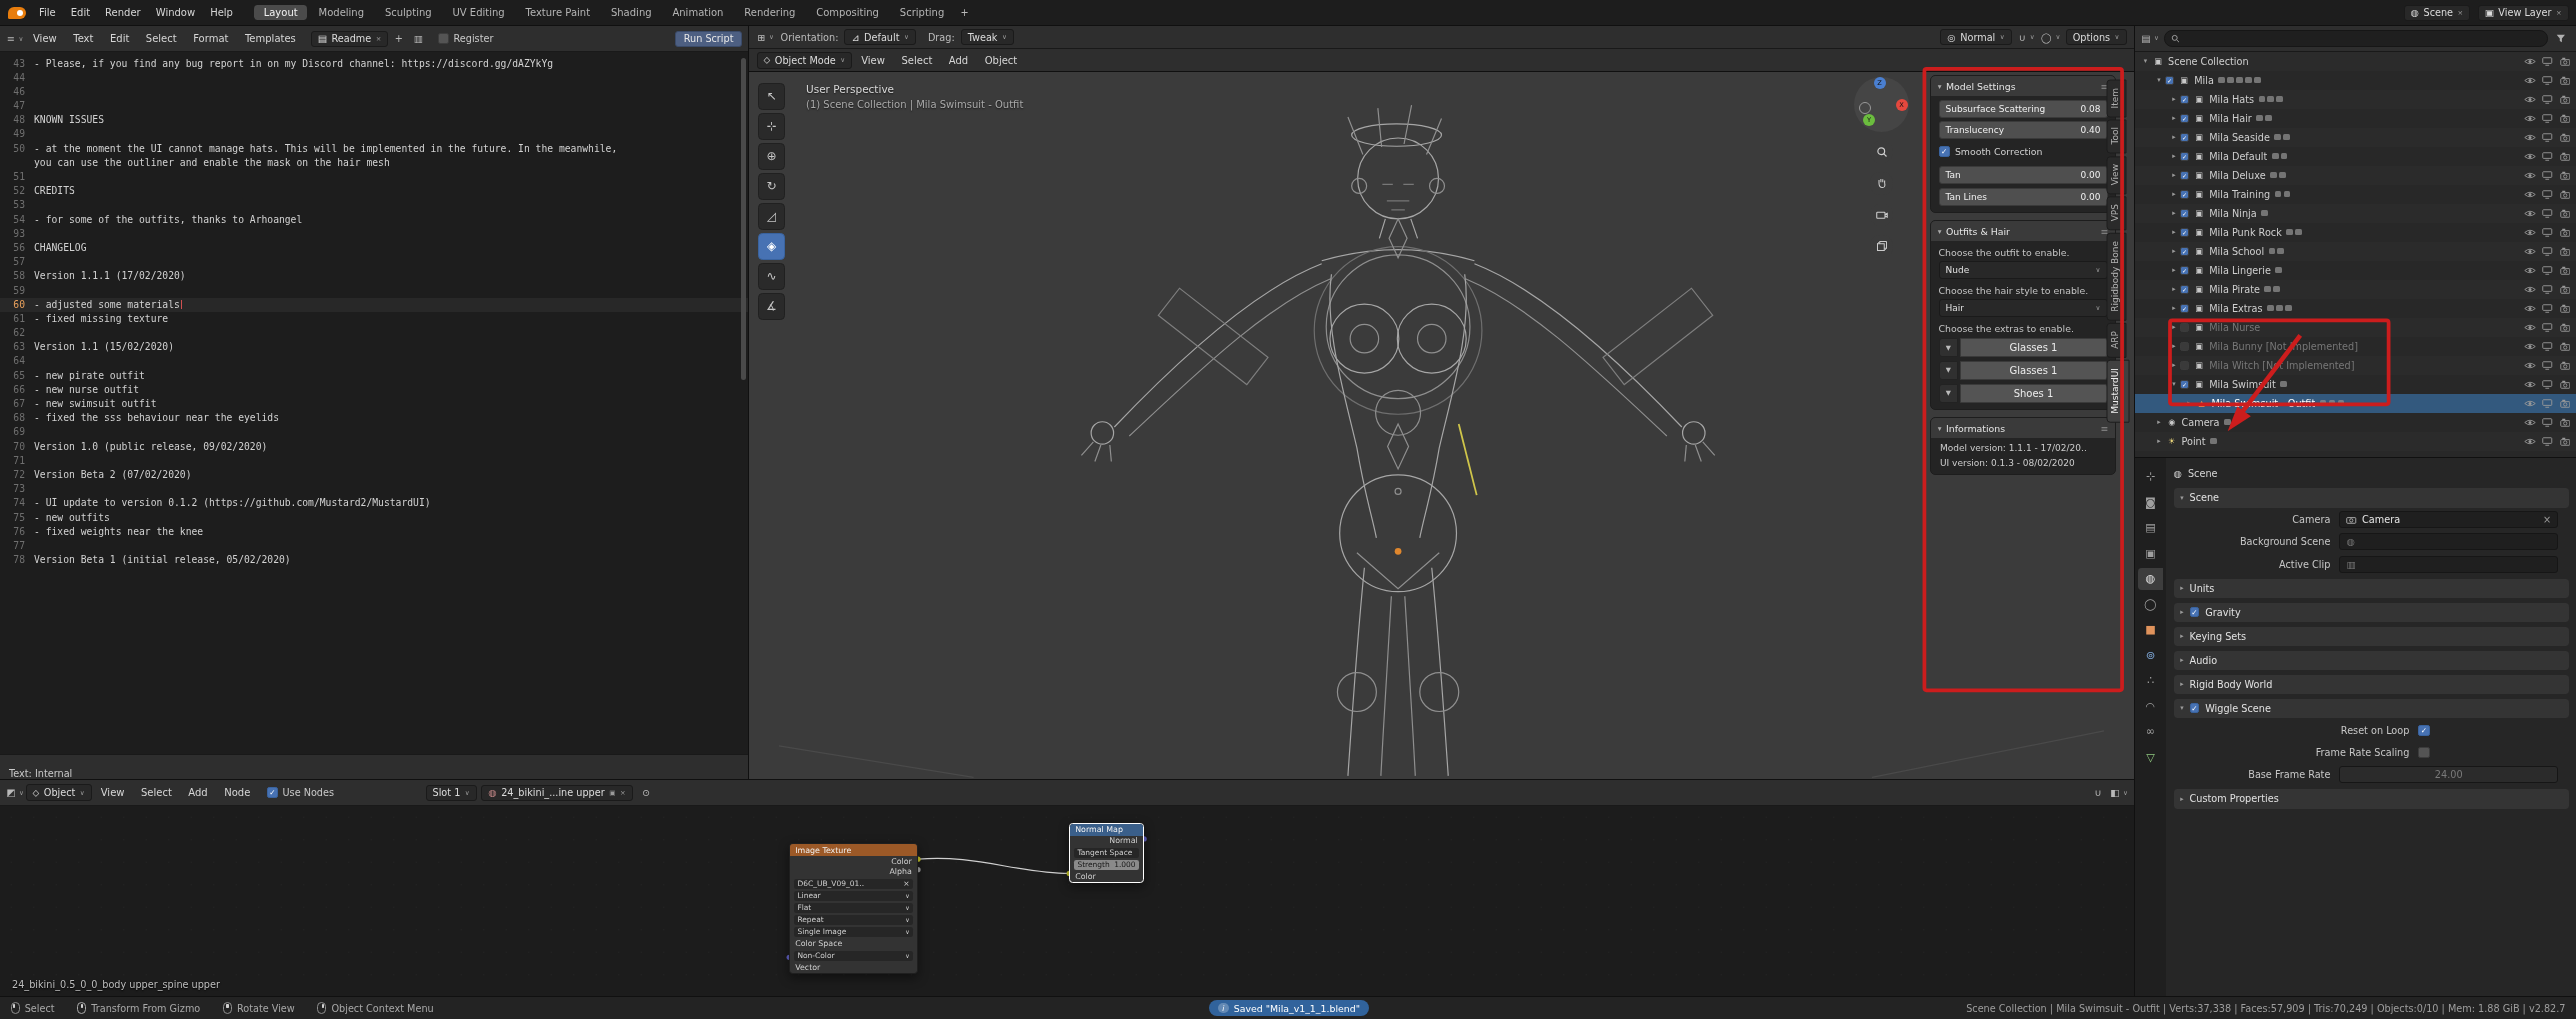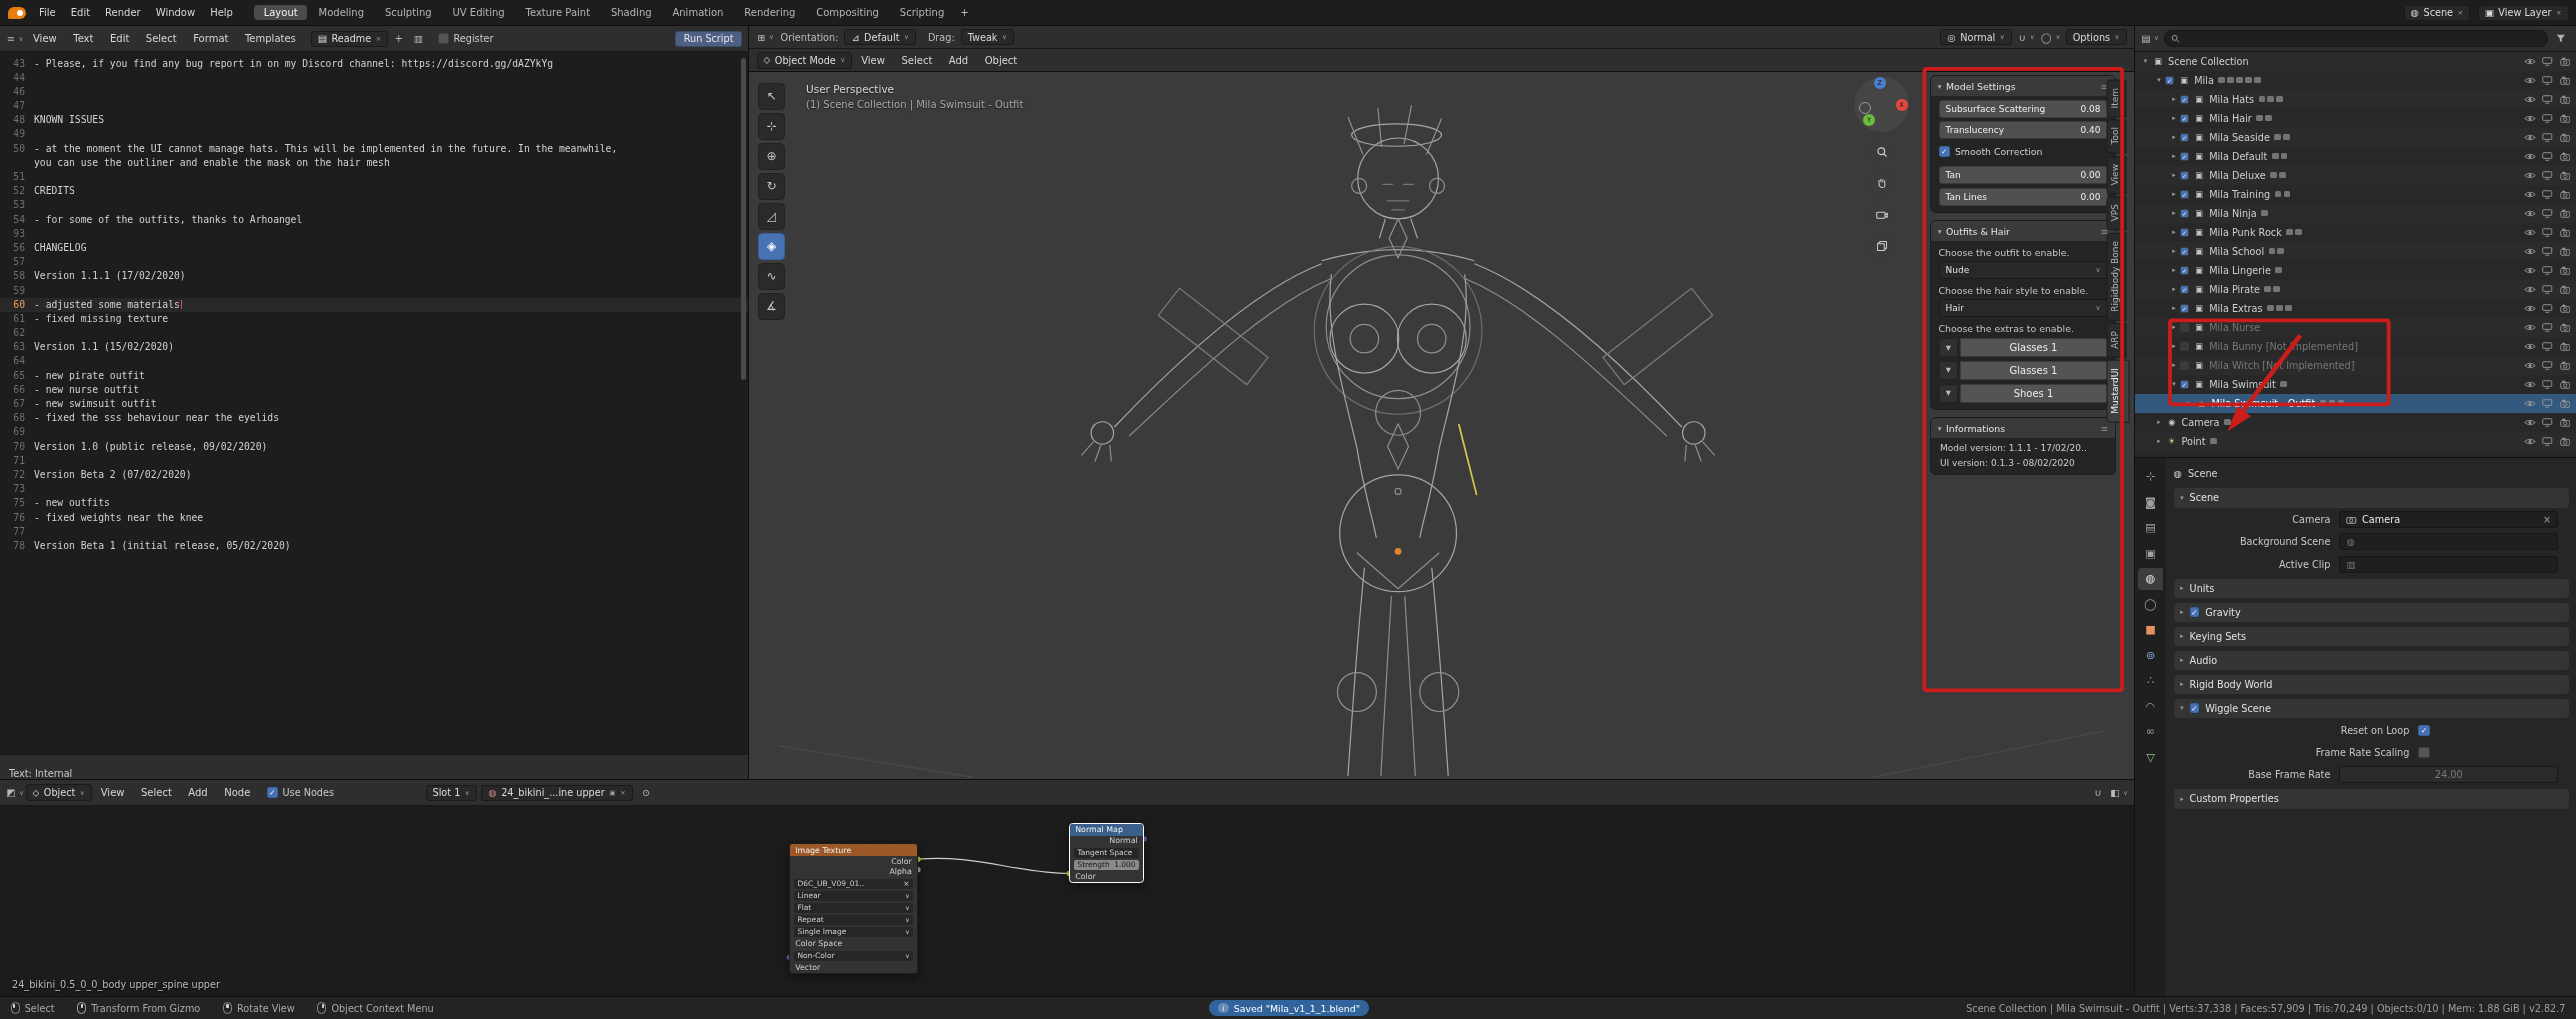--- a/index.html
+++ b/index.html
@@ -408,20 +408,24 @@
               <div class="line">
                 <span class="ln">72</span>
                 <span class="lt">Version Beta 2 (07/02/2020)</span>
               </div>
 
               <div class="line">
                 <span class="ln">73</span>
                 <span class="lt"></span>
               </div>
 
+              <div class="line">
+                <span class="ln">74</span>
+                <span class="lt">- UI update to version 0.1.2 (https://github.com/Mustard2/MustardUI)</span>
+              </div>
 
               <div class="line">
                 <span class="ln">75</span>
                 <span class="lt">- new outfits</span>
               </div>
 
               <div class="line">
                 <span class="ln">76</span>
                 <span class="lt">- fixed weights near the knee</span>
               </div>

